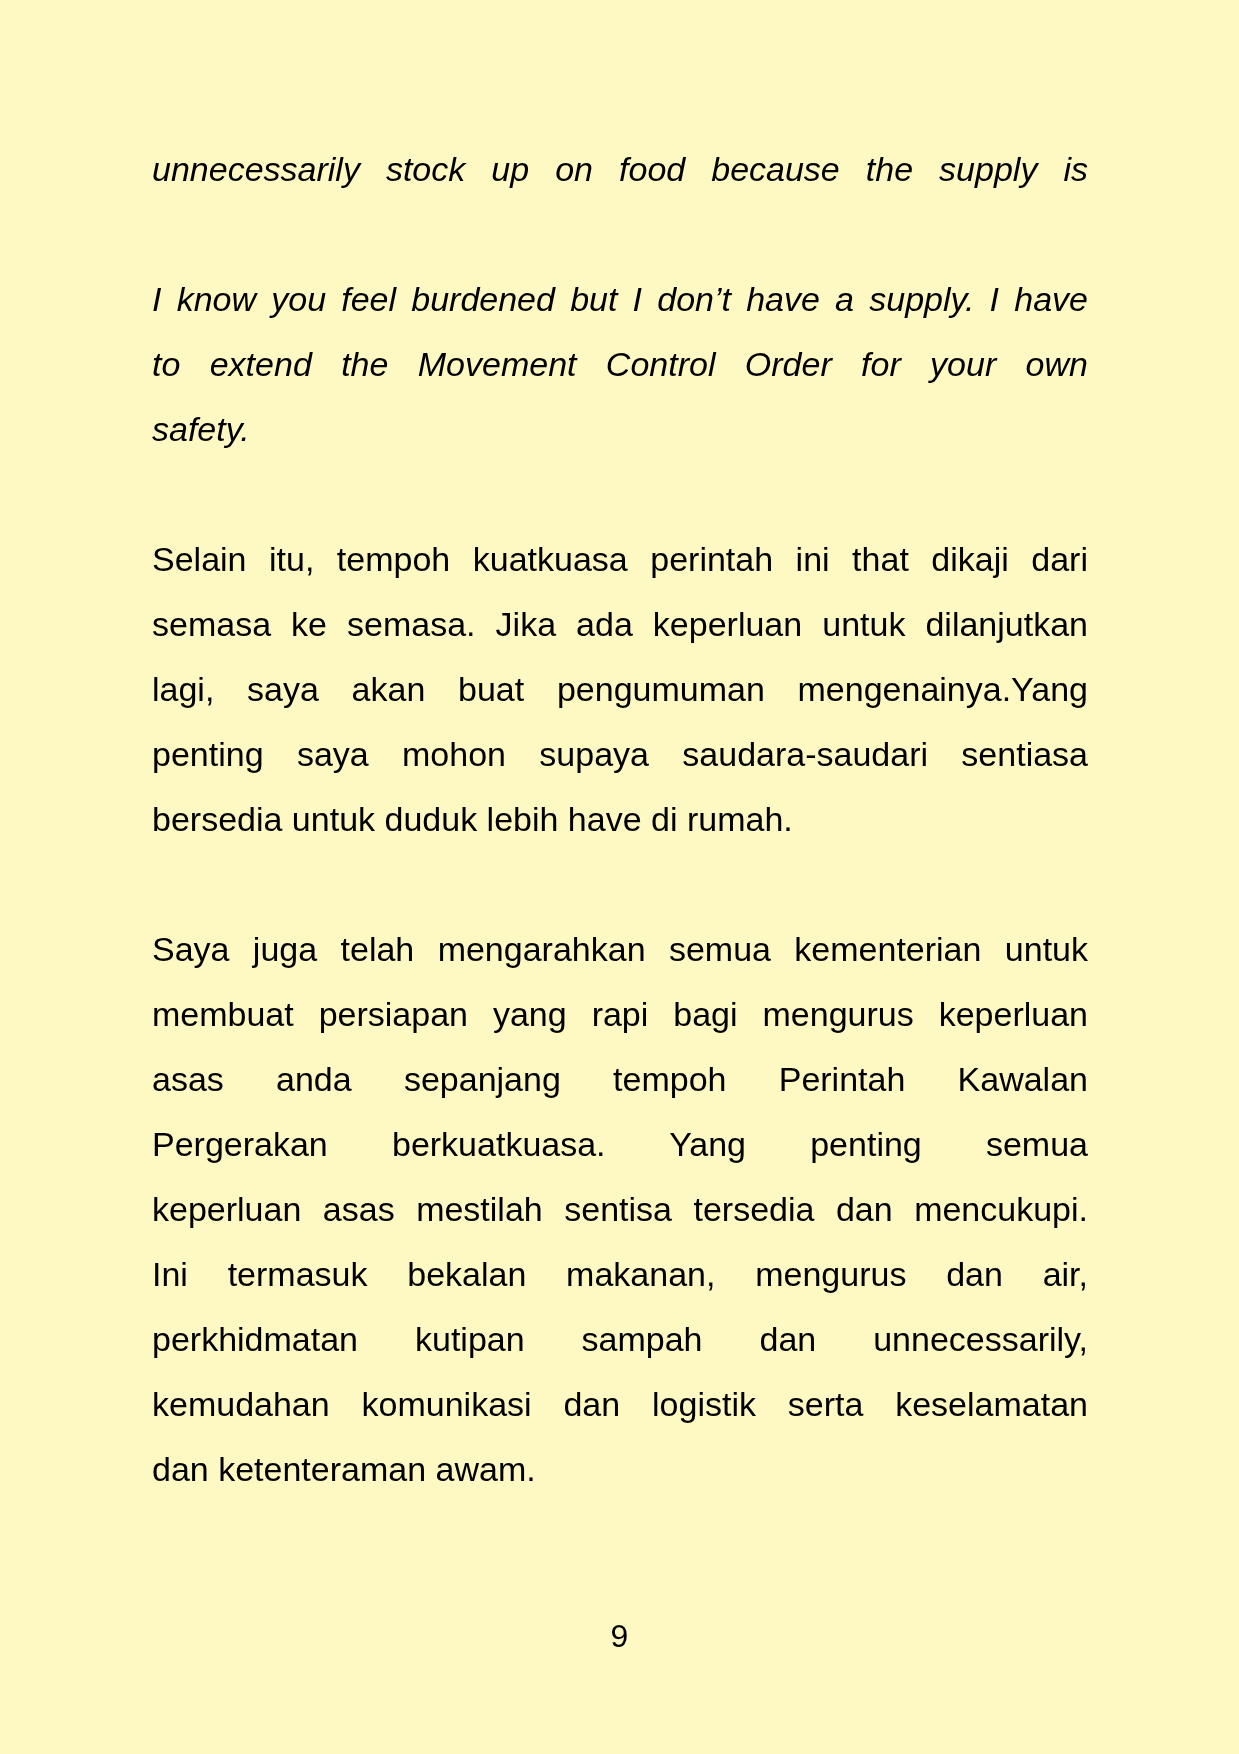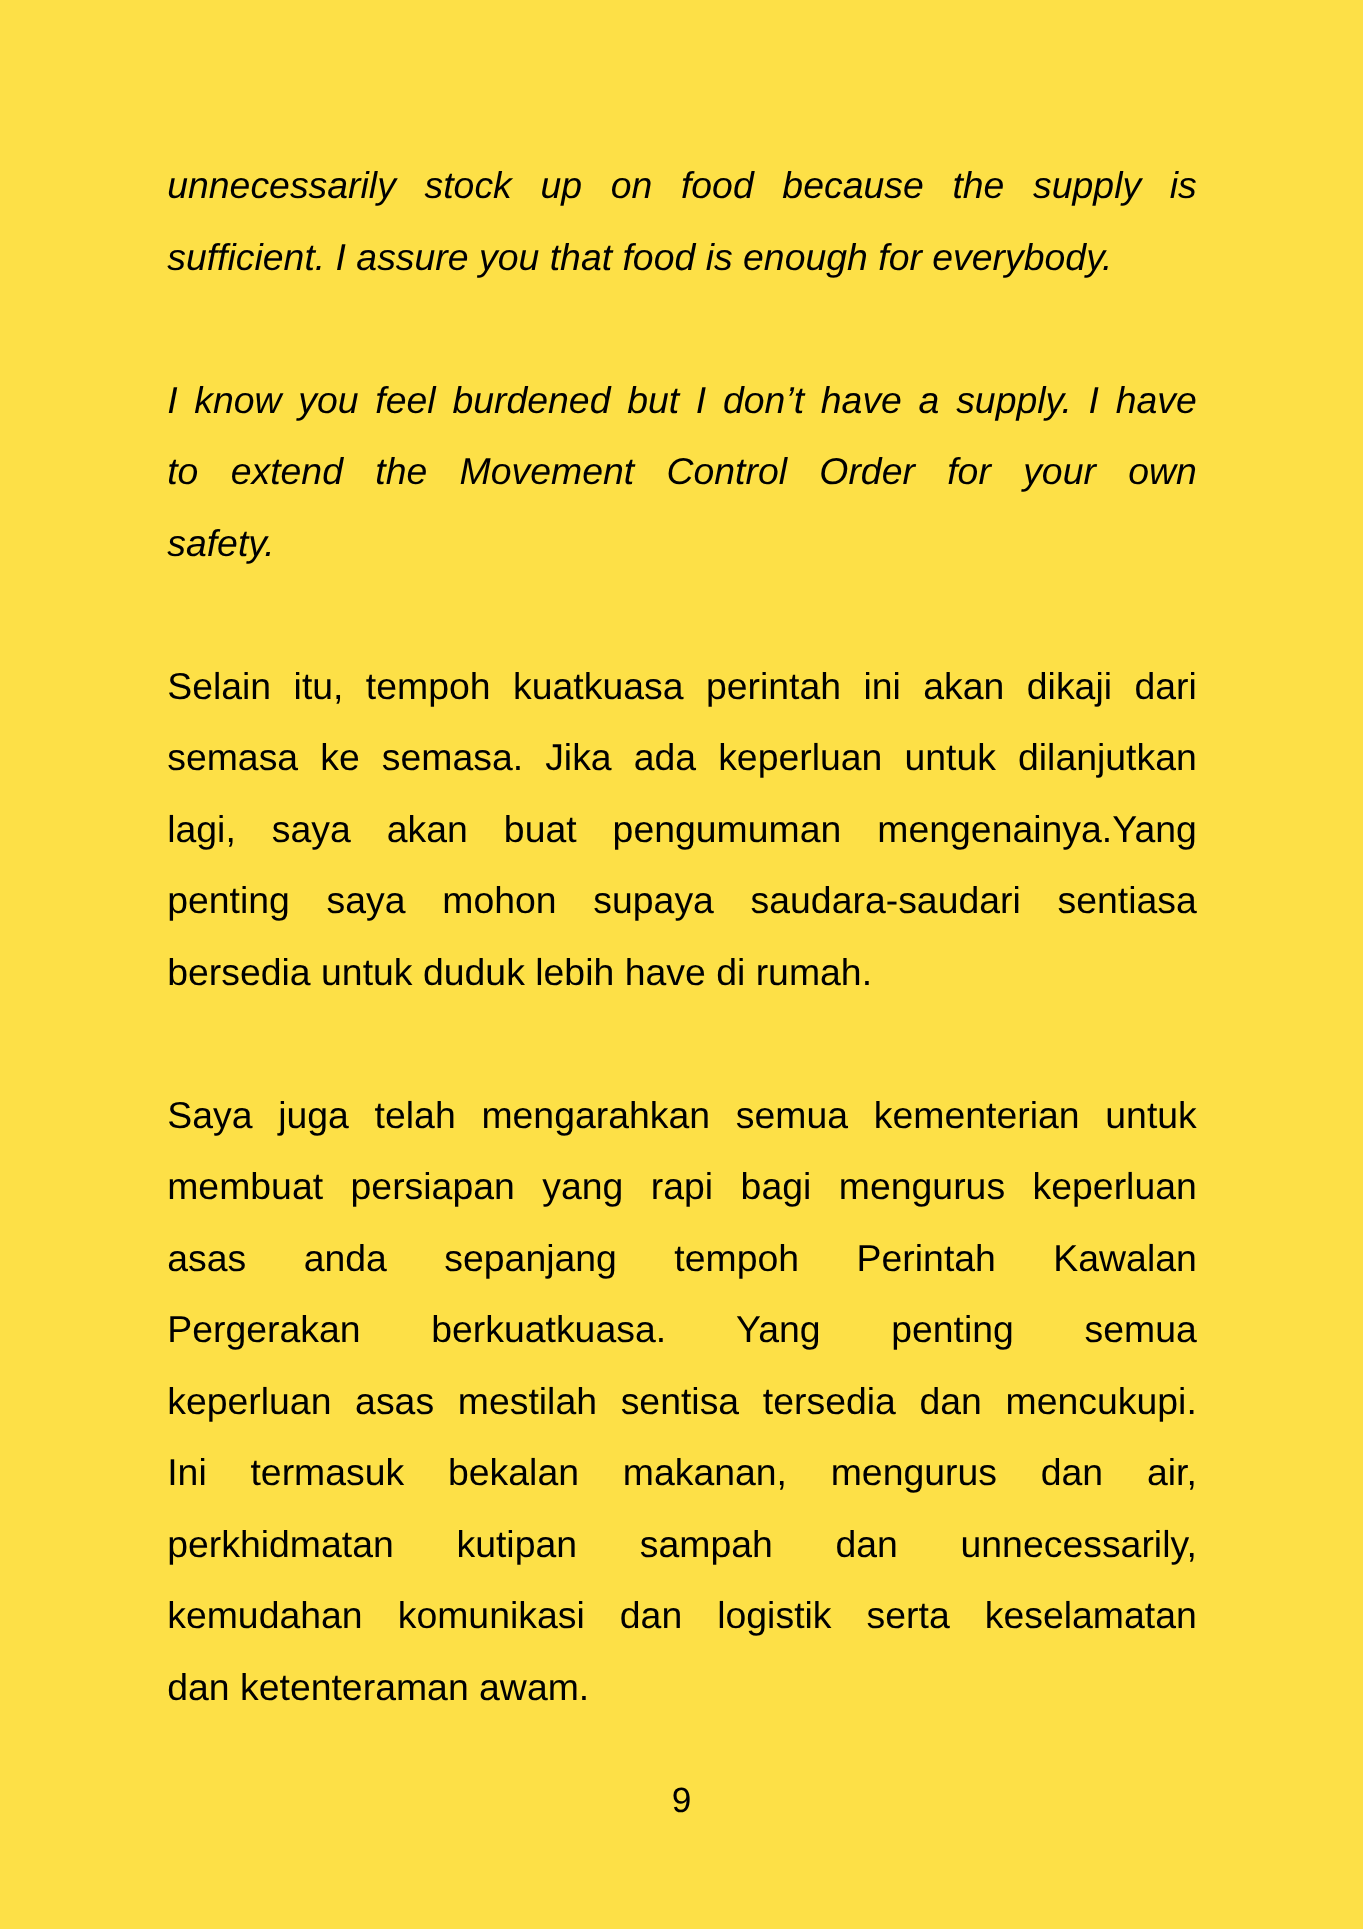--- a/index.html
+++ b/index.html
@@ -2,21 +2,21 @@
 <html><head>
 <meta charset="utf-8">
 <style>
   * { margin: 0; padding: 0; box-sizing: border-box; }
   html, body { background: #e8e8e8; }
   .page {
     position: relative;
     width: 1239px;
     height: 1754px;
     margin: 0 auto;
-    background: #fde047;
+    background: #fef9c3;
     color: #000000;
     font-family: "Liberation Sans", sans-serif;
     overflow: hidden;
   }
   .content {
     position: absolute;
     top: 137px;
     left: 152px;
     width: 936px;
     font-size: 34px;
@@ -51,29 +51,28 @@
     font-family: "Liberation Sans", sans-serif;
   }
 </style>
 </head>
 <body>
 
 <div class="page">
   <main class="content">
       <div class="paragraph italic">
         <div class="line">unnecessarily stock up on food because the supply is</div>
-        <div class="line last">sufficient. I assure you that food is enough for everybody.</div>
       </div>
       <div class="paragraph italic">
         <div class="line">I know you feel burdened but I don’t have a supply. I have</div>
         <div class="line">to extend the Movement Control Order for your own</div>
         <div class="line last">safety.</div>
       </div>
       <div class="paragraph normal">
-        <div class="line">Selain itu, tempoh kuatkuasa perintah ini akan dikaji dari</div>
+        <div class="line">Selain itu, tempoh kuatkuasa perintah ini that dikaji dari</div>
         <div class="line">semasa ke semasa. Jika ada keperluan untuk dilanjutkan</div>
         <div class="line">lagi, saya akan buat pengumuman mengenainya.Yang</div>
         <div class="line">penting saya mohon supaya saudara-saudari sentiasa</div>
         <div class="line last">bersedia untuk duduk lebih have di rumah.</div>
       </div>
       <div class="paragraph normal">
         <div class="line">Saya juga telah mengarahkan semua kementerian untuk</div>
         <div class="line">membuat persiapan yang rapi bagi mengurus keperluan</div>
         <div class="line">asas anda sepanjang tempoh Perintah Kawalan</div>
         <div class="line">Pergerakan berkuatkuasa. Yang penting semua</div>

